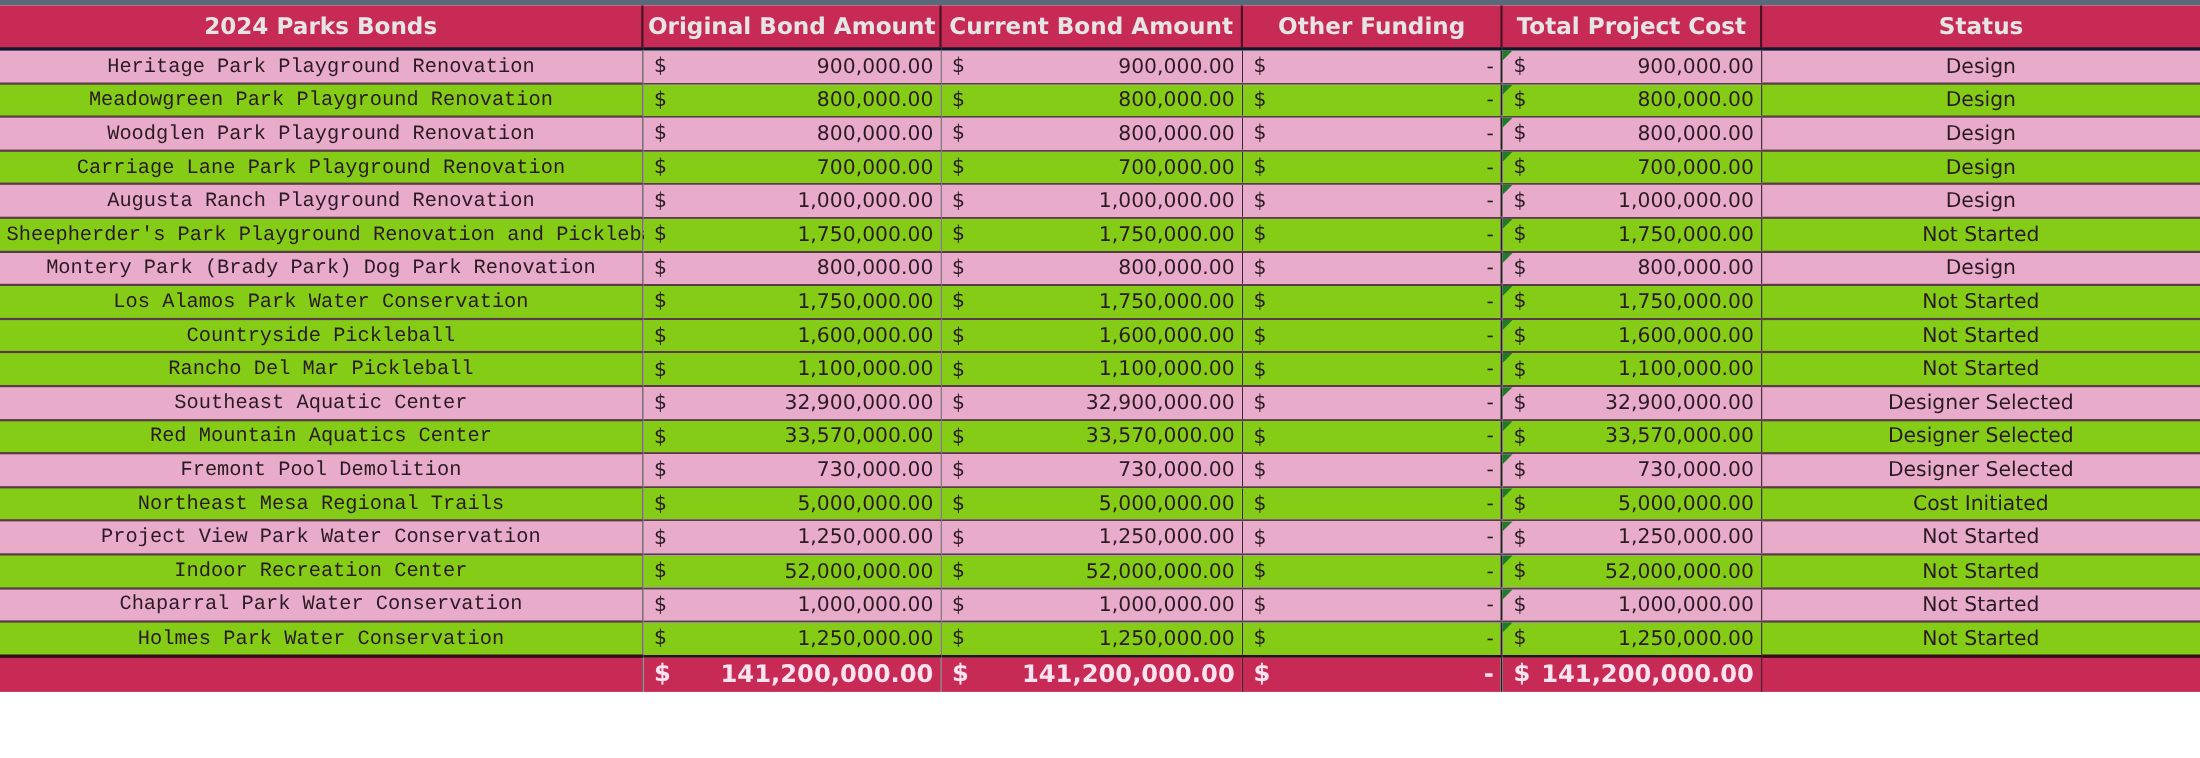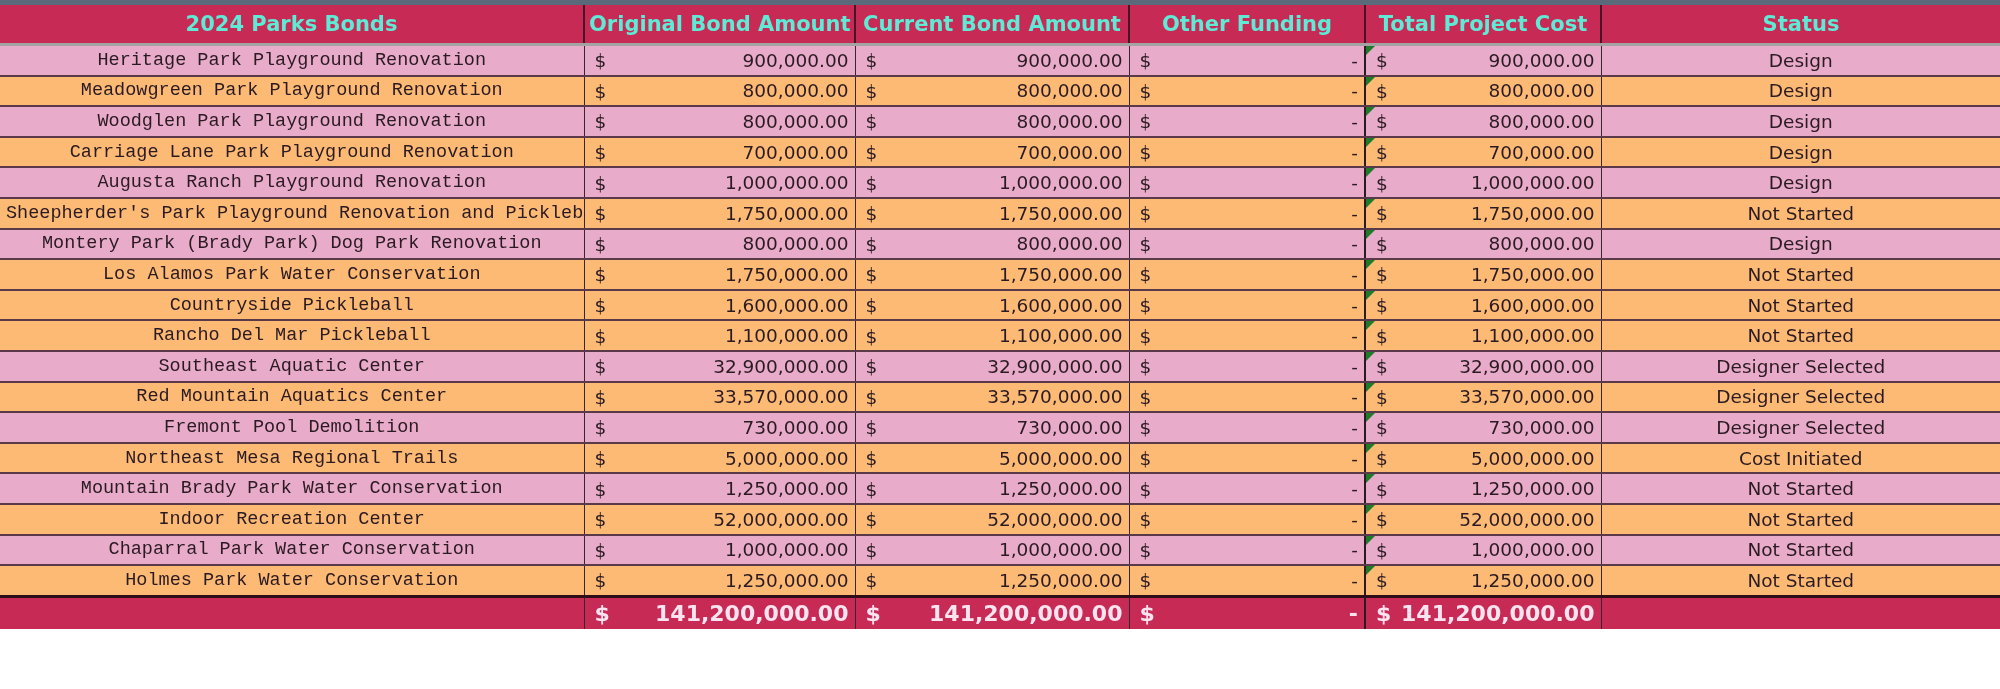--- a/index.html
+++ b/index.html
@@ -2,29 +2,29 @@
 <html><head>
 <meta charset="utf-8">
 <style>
   html, body { margin:0; padding:0; }
   body { width:2000px; height:689px; overflow:hidden; background:#ffffff;
          font-family:"DejaVu Sans", "Liberation Sans", sans-serif; }
   .topstrip { height:5px; background:#5a6a7a; }
   table { border-collapse:collapse; table-layout:fixed; width:2000px; }
   col.c-name { width:584px; } col.c-orig { width:271px; } col.c-cur { width:274px; }
   col.c-oth { width:236px; } col.c-tot { width:236px; } col.c-stat { width:399px; }
-  th { background:#c72a55; color:#5eead4; font-weight:bold; font-size:21px;
+  th { background:#c72a55; color:#e5e5e5; font-weight:bold; font-size:21px;
        height:38px; padding:0 4px; text-align:center; border-right:2px solid #4a1426;
-       border-bottom:3px solid #a3a3a3; white-space:nowrap; }
+       border-bottom:3px solid #0f172a; white-space:nowrap; }
   th:last-child { border-right:none; }
   td { height:28.6px; font-size:18.5px; color:#2a1a22; padding:0 6px;
        border-bottom:2px solid #5a3a48; border-right:1.5px solid #3a2430; white-space:nowrap; }
   td:last-child { border-right:none;margin-left:28px; }
   tr.odd td { background:#e9abca; }
-  tr.even td { background:#fdba74; }
+  tr.even td { background:#84cc16; }
   td.name { text-align:center;font-family:Liberation Mono, monospace; }
   td.status { text-align:center; }
   td.money { position:relative; }
   .cur { position:absolute; left:10px; top:50%; transform:translateY(-50%); }
   .amt { display:block; text-align:right; }
   td.tot { border-left:2px solid #2a1a22; }
   td.tot::before { content:""; position:absolute; left:0; top:0; width:0; height:0;
         border-top:9px solid #1f7a2a; border-right:9px solid transparent; }
   td.tot.nomark::before { display:none; }
   tr.footer td { background:#c72a55; color:#fbe3ef; font-weight:bold; font-size:22px;
@@ -345,21 +345,21 @@
           <span class="amt">-</span>
         </td>
     <td class="money tot">
           <span class="cur">$</span>
           <span class="amt">5,000,000.00</span>
         </td>
     <td class="status">Cost Initiated</td>
   </tr>
 
   <tr class="odd">
-    <td class="name">Mountain Brady Park Water Conservation</td>
+    <td class="name">Project View Park Water Conservation</td>
     <td class="money">
           <span class="cur">$</span>
           <span class="amt">1,250,000.00</span>
         </td>
     <td class="money">
           <span class="cur">$</span>
           <span class="amt">1,250,000.00</span>
         </td>
     <td class="money">
           <span class="cur">$</span>

